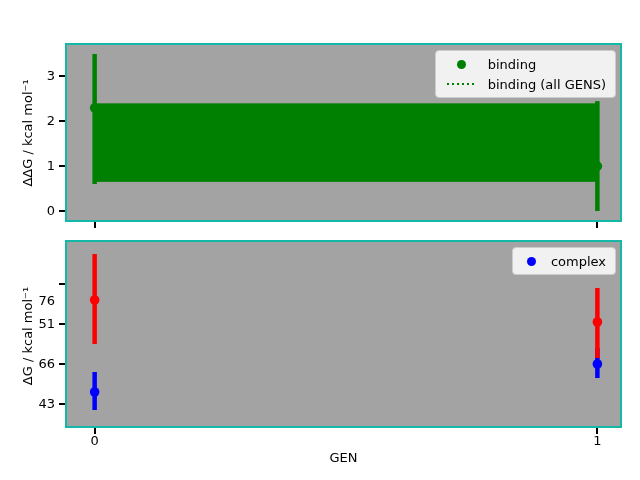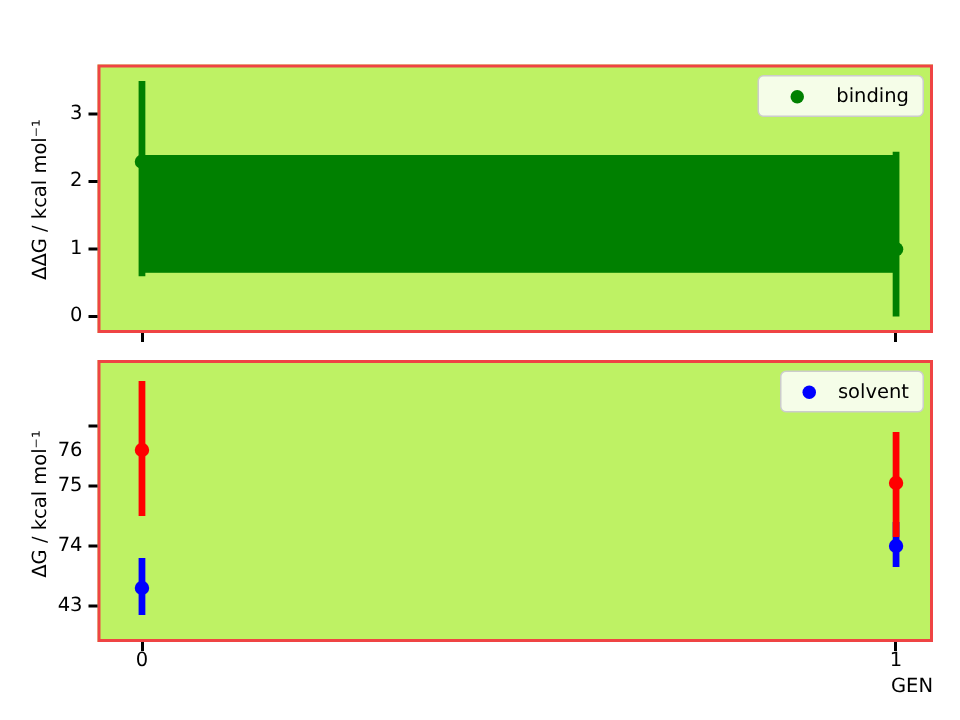--- a/index.html
+++ b/index.html
@@ -1,24 +1,24 @@
 <!DOCTYPE html>
 <html><head>
 <meta charset="utf-8">
 <style>
   html,body {margin:0; padding:0; background:#fff;}
   .figure {position:relative; width:640px; height:480px; background:#ffffff;
            font-family:"DejaVu Sans", sans-serif; overflow:hidden;}
   .fig-title {position:absolute; top:6px; left:0; width:640px; text-align:center;
               font-size:16px; font-weight:bold; color:#000;}
-  .axes {position:absolute; border:2px solid #ef4444; box-sizing:border-box; background:#bef264;}
+  .axes {position:absolute; border:2px solid #14b8a6; box-sizing:border-box; background:#a3a3a3;}
   .axes svg {position:absolute; left:0; top:0; display:block;}
   .ylabel {position:absolute; font-size:13px; color:#000; white-space:nowrap;
            transform:translate(-50%,-50%) rotate(-90deg);}
-  .xlabel {position:absolute; left:65px; top:450px; width:557px; text-align:right;
+  .xlabel {position:absolute; left:65px; top:450px; width:557px; text-align:center;
            font-size:13px; color:#000;}
   .tick {position:absolute; background:#000;}
   .tick-label {position:absolute; font-size:13px; color:#000; line-height:14px;}
   .tick-label.y {text-align:right;}
   .tick-label.x {text-align:center;}
   .legend {position:absolute; top:5px; right:4px; background:rgba(255,255,255,0.85);
            border:1px solid #cccccc; border-radius:4px; padding:3px 9px; z-index:5;}
   .legend-row {display:flex; align-items:center; height:20px;}
   .legend-swatch {display:flex; justify-content:center; align-items:center; margin-right:9px;}
   .legend-label {font-size:13px; color:#000; white-space:nowrap;}
@@ -42,57 +42,63 @@
         <line x1="530.3772727272727" y1="166.02564102564102" x2="530.3772727272727" y2="56.08974358974359" stroke="#008000" stroke-width="4.5"></line>
         <circle cx="530.3772727272727" cy="121.15384615384616" r="4.8" fill="#008000"></circle>
       </svg>
       <div class="legend">
         <div class="legend-row">
           <div class="legend-swatch" style="width: 34px;">
             <div class="dot" style="background: rgb(0, 128, 0);"></div>
           </div>
           <div class="legend-label">binding</div>
         </div>
+        <div class="legend-row">
+          <div class="legend-swatch" style="width: 34px;">
+            <div class="dotted-line" style="background: repeating-linear-gradient(90deg, rgb(0, 128, 0) 0px, rgb(0, 128, 0) 2px, transparent 2px, transparent 5px);"></div>
+          </div>
+          <div class="legend-label">binding (all GENS)</div>
+        </div>
       </div>
     </div>
   <div class="axes" id="axes1" style="left: 65px; top: 240px; width: 557px; height: 188px;">
       <svg width="553" height="184">
         <line x1="27.650000000000006" y1="168.0000000000003" x2="27.650000000000006" y2="130.00000000000017" stroke="#0000ff" stroke-width="4.5"></line>
         <circle cx="27.650000000000006" cy="150.00000000000017" r="4.8" fill="#0000ff"></circle>
         <line x1="530.3772727272727" y1="135.99999999999983" x2="530.3772727272727" y2="105.99999999999979" stroke="#0000ff" stroke-width="4.5"></line>
         <circle cx="530.3772727272727" cy="122.00000000000004" r="4.8" fill="#0000ff"></circle>
         <line x1="27.650000000000006" y1="102.00000000000001" x2="27.650000000000006" y2="11.999999999999915" stroke="#ff0000" stroke-width="4.5"></line>
         <circle cx="27.650000000000006" cy="58.00000000000017" r="4.8" fill="#ff0000"></circle>
         <line x1="530.3772727272727" y1="115.9999999999998" x2="530.3772727272727" y2="45.999999999999716" stroke="#ff0000" stroke-width="4.5"></line>
         <circle cx="530.3772727272727" cy="80.00000000000009" r="4.8" fill="#ff0000"></circle>
       </svg>
       <div class="legend">
         <div class="legend-row">
           <div class="legend-swatch" style="width: 20px;">
             <div class="dot" style="background: rgb(0, 0, 255);"></div>
           </div>
-          <div class="legend-label">solvent</div>
+          <div class="legend-label">complex</div>
         </div>
       </div>
     </div>
 <div class="tick" style="left: 59px; top: 210.026px; width: 6px; height: 2px;"></div>
     <div class="tick-label y" style="left: 0px; width: 55px; top: 204.026px;">0</div>
     <div class="tick" style="left: 59px; top: 165.154px; width: 6px; height: 2px;"></div>
     <div class="tick-label y" style="left: 0px; width: 55px; top: 159.154px;">1</div>
     <div class="tick" style="left: 59px; top: 120.282px; width: 6px; height: 2px;"></div>
     <div class="tick-label y" style="left: 0px; width: 55px; top: 114.282px;">2</div>
     <div class="tick" style="left: 59px; top: 75.4103px; width: 6px; height: 2px;"></div>
     <div class="tick-label y" style="left: 0px; width: 55px; top: 69.4103px;">3</div>
     <div class="tick" style="left: 93.65px; top: 222px; width: 2px; height: 6px;"></div>
     <div class="tick" style="left: 596.377px; top: 222px; width: 2px; height: 6px;"></div>
     <div class="tick" style="left: 59px; top: 403px; width: 6px; height: 2px;"></div>
     <div class="tick-label y" style="left: 0px; width: 55px; top: 397px;">43</div>
     <div class="tick" style="left: 59px; top: 363px; width: 6px; height: 2px;"></div>
-    <div class="tick-label y" style="left: 0px; width: 55px; top: 357px;">74</div>
+    <div class="tick-label y" style="left: 0px; width: 55px; top: 357px;">66</div>
     <div class="tick" style="left: 59px; top: 323px; width: 6px; height: 2px;"></div>
-    <div class="tick-label y" style="left: 0px; width: 55px; top: 317px;">75</div>
+    <div class="tick-label y" style="left: 0px; width: 55px; top: 317px;">51</div>
     <div class="tick" style="left: 59px; top: 283px; width: 6px; height: 2px;"></div>
     <div class="tick-label y" style="left: 0px; width: 55px; top: 294px;">76</div>
     <div class="tick" style="left: 93.65px; top: 428px; width: 2px; height: 6px;"></div>
     <div class="tick-label x" style="left: 79.65px; top: 434px; width: 30px;">0</div>
     <div class="tick" style="left: 596.377px; top: 428px; width: 2px; height: 6px;"></div>
     <div class="tick-label x" style="left: 582.377px; top: 434px; width: 30px;">1</div>
   </div>
 
 </body></html>

